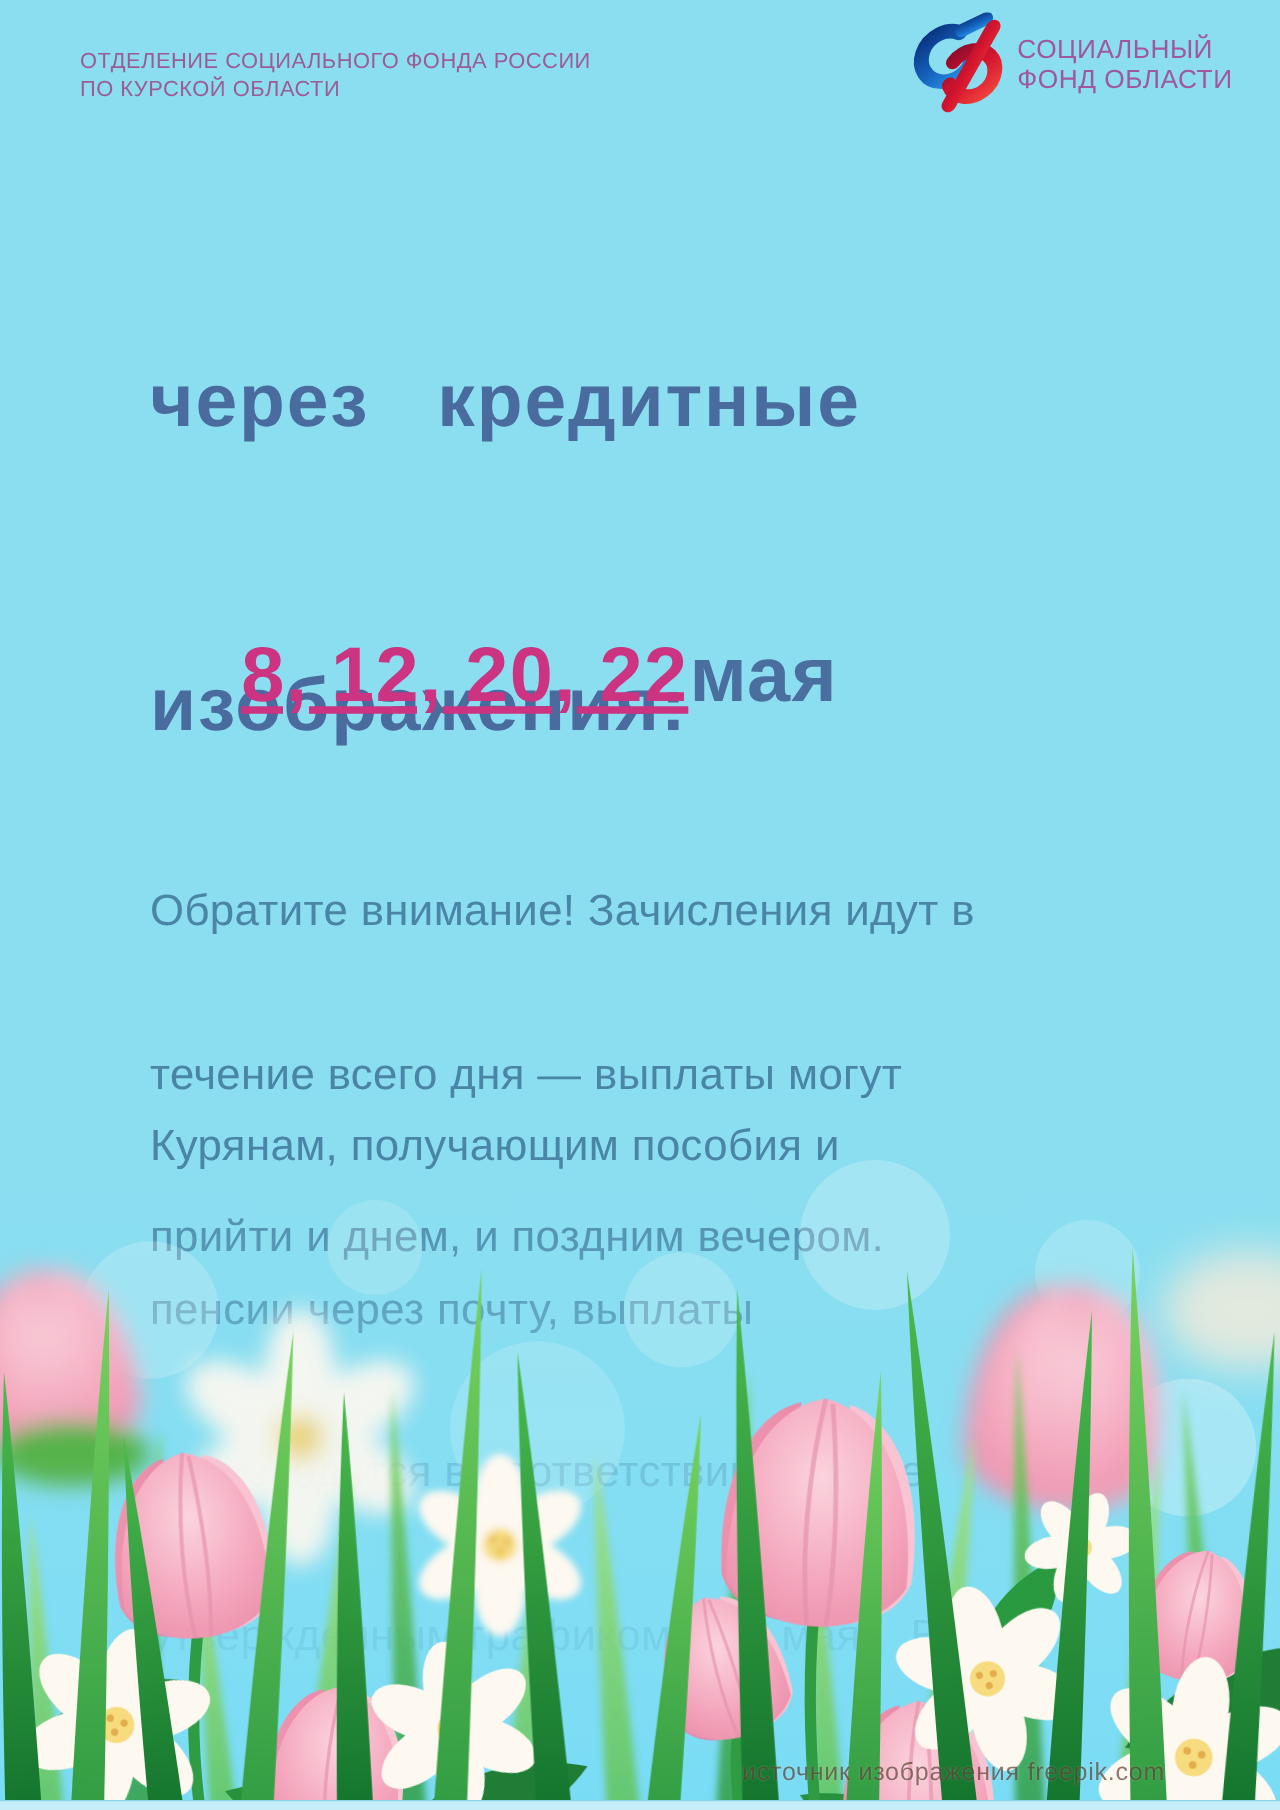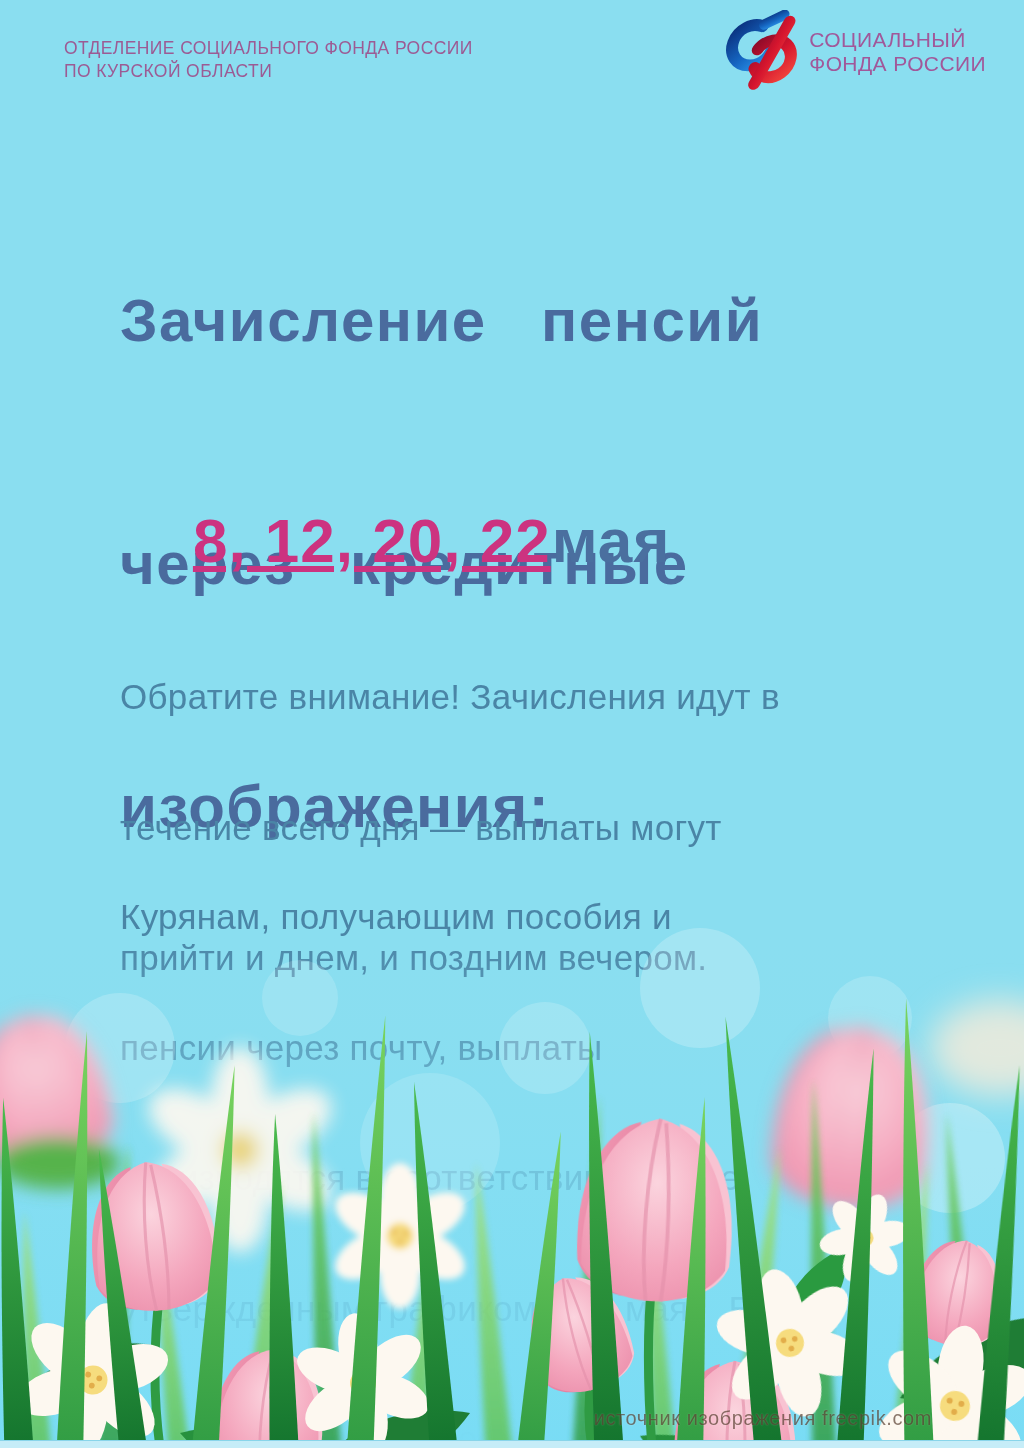--- a/index.html
+++ b/index.html
@@ -40,21 +40,21 @@
   }
   .dates .days{color:#cc3380;text-decoration:underline;}
   .dates .month{color:#4a6f9f;margin-left:1px;}
 
   
   .para{
     position:absolute;left:120px;
     color:#4a85a6;font-size:35px;line-height:43.5px;letter-spacing:.3px;
     white-space:pre;
   }
-  .note{top:588px;}
+  .note{top:620px;}
   .info{top:808px;}
 
   
   .flowers{position:absolute;left:0;bottom:0;width:1024px;height:520px;display:block;}
 
   .attribution{
     position:absolute;right:92px;bottom:18px;
     font-size:20px;color:#5f4638;opacity:.72;letter-spacing:.6px;
     text-shadow:0 0 2px rgba(255,255,255,.35);
     margin-left:48px;
@@ -91,26 +91,25 @@
       </defs>
       <g transform="translate(9,0) skewX(-10)">
         <path d="M 44.2,19.4 A 24 24 0 1 0 59.6,37.8" fill="none" stroke="url(#lgB)" stroke-width="14" stroke-linecap="round"></path>
         <path d="M 46,17 L 67,6" fill="none" stroke="url(#lgB)" stroke-width="13" stroke-linecap="round"></path>
         <path d="M 43,47 A 22 22 0 1 1 43,69" fill="none" stroke="url(#lgR)" stroke-width="14" stroke-linecap="round"></path>
         <path d="M 75,14 L 46,88" fill="none" stroke="url(#lgR)" stroke-width="14" stroke-linecap="round"></path>
       </g>
     </svg>
     <div class="logo-text">
       <div>СОЦИАЛЬНЫЙ</div>
-      <div>ФОНДА РОССИИ</div>
+      <div>ФОНД ОБЛАСТИ</div>
     </div>
   </div>
 
   <div class="title">
-    <div>Зачисление  пенсий</div>
     <div>через  кредитные</div>
     <div>изображения:</div>
   </div>
 
   <div class="dates">
     <span class="days">8, 12, 20, 22</span><span class="month">мая</span>
   </div>
 
   <div class="para note">
     <div>Обратите внимание! Зачисления идут в</div>

